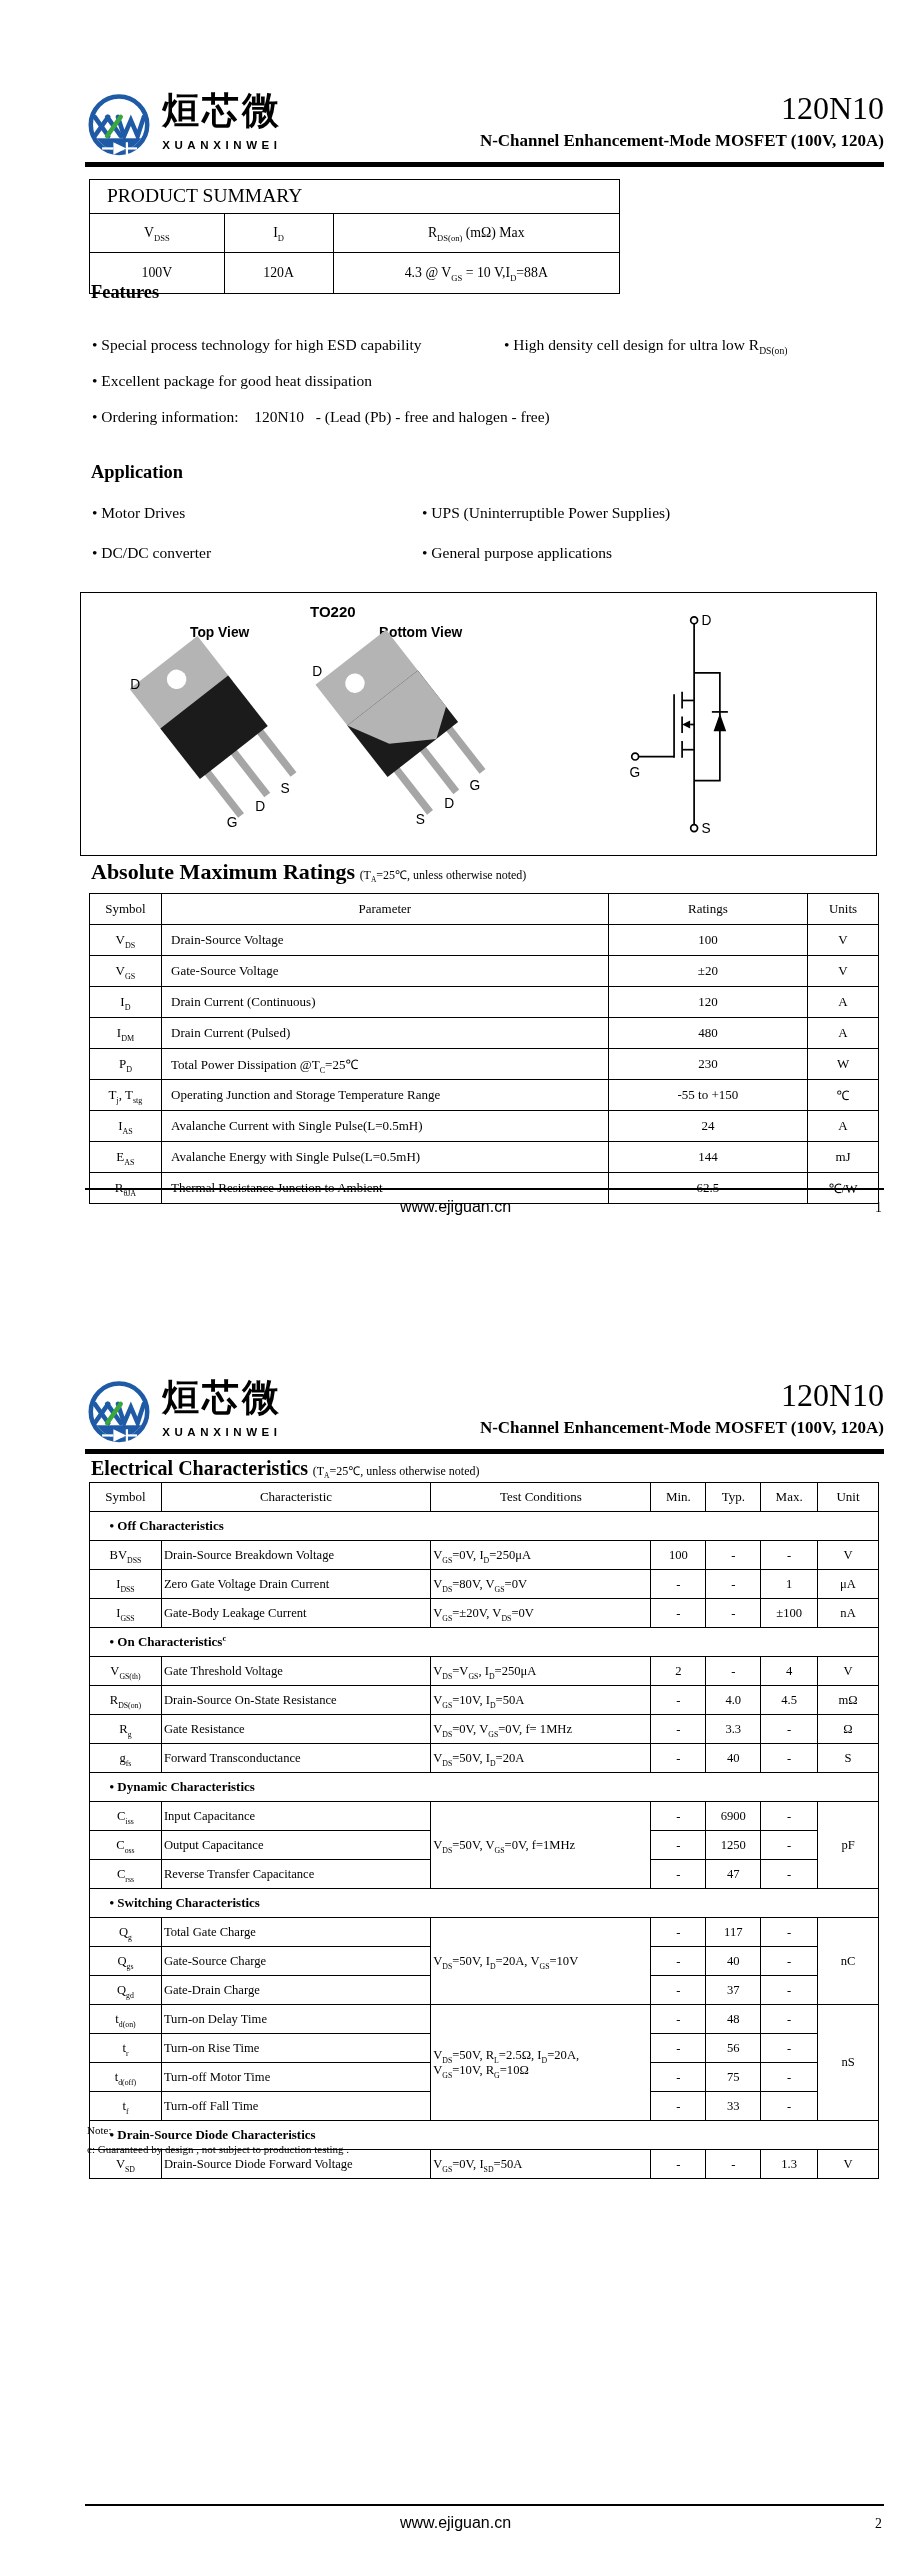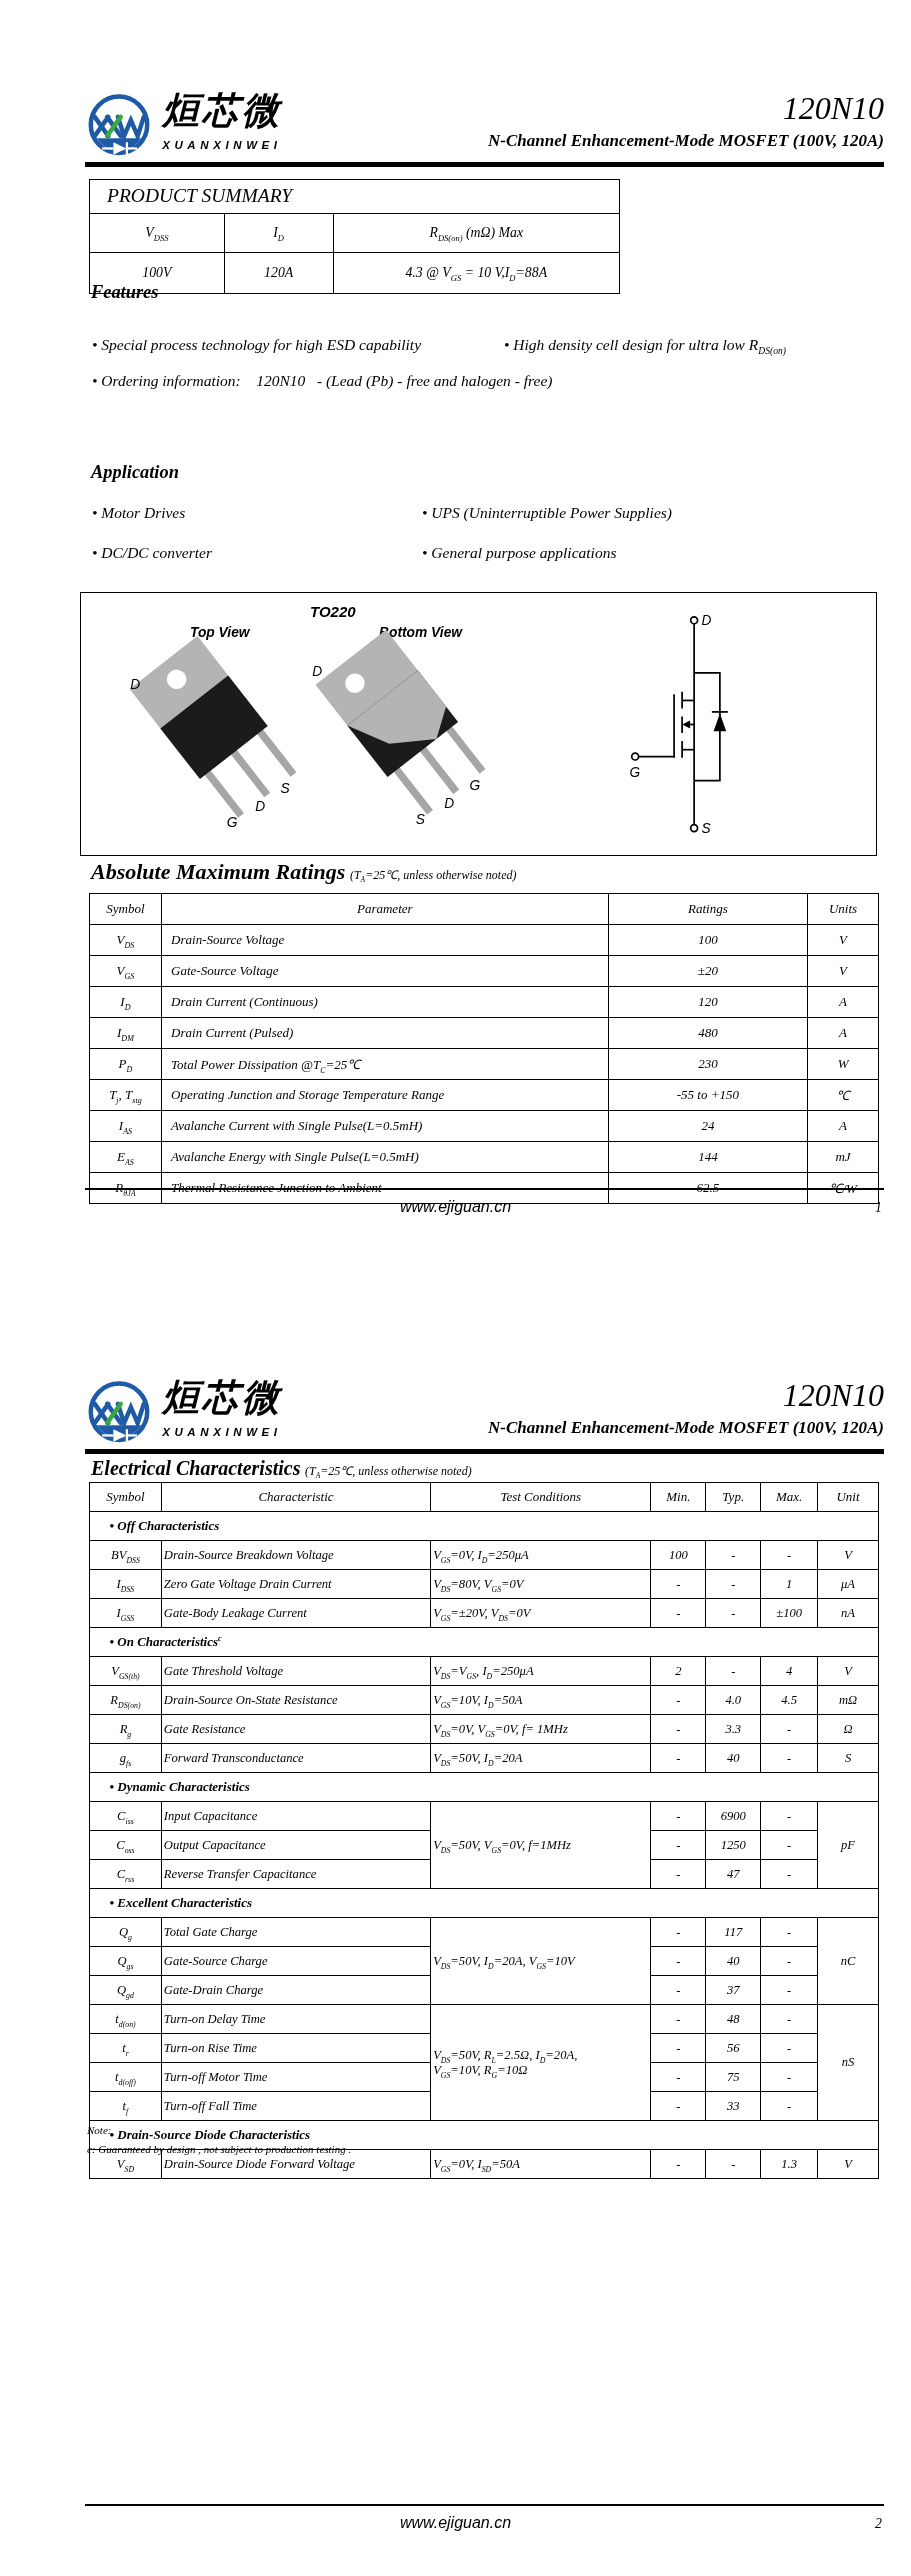--- a/index.html
+++ b/index.html
@@ -1,17 +1,17 @@
 <!DOCTYPE html>
 <html style="font-size:9.2px"><head>
 <meta charset="utf-8">
 <style>
   html,body{margin:0;padding:0;background:#fff;}
   body{width:911px;font-family:"Liberation Serif",serif;color:#000;}
-  .page{position:relative;width:911px;height:1288px;background:#fff;overflow:hidden;font-style:italic;}
+  .page{position:relative;width:911px;height:1288px;background:#fff;overflow:hidden;}
   sub{font-size:62%;line-height:0;}
   sup{font-size:62%;line-height:0;}
 
   
   .hdr{position:absolute;left:85px;width:799px;display:flex;justify-content:space-between;align-items:flex-start;}
   .logo{display:flex;gap:9.2px;align-items:flex-start;}
   .logo-text{display:flex;flex-direction:column;}
   .logo-cn{font-family:"Liberation Sans",sans-serif;font-weight:bold;font-size:37px;line-height:1.0;letter-spacing:2.9px;}
   .logo-en{font-family:"Liberation Sans",sans-serif;font-weight:600;font-size:11.5px;letter-spacing:4.6px;margin-top:10px;}
   .titles{text-align:right;}
@@ -129,20 +129,23 @@
   </tbody>
     </table>
 
   <div class="sec-h" style="top:282px;">Features</div>
   <div class="blist" style="top:336px;">
     <div class="brow">
       <div class="bitem bc1">Special process technology for high ESD capability</div>
       <div class="bitem">High density cell design for ultra low R<sub>DS(on)</sub></div>
     </div>
     <div class="brow">
+      <div class="bitem bc1">Excellent package for good heat dissipation</div>
+    </div>
+    <div class="brow">
       <div class="bitem">Ordering information:&nbsp;&nbsp;&nbsp; 120N10&nbsp;&nbsp; - (Lead (Pb) - free and halogen - free)</div>
     </div>
   </div>
 
   <div class="sec-h" style="top:462px;">Application</div>
   <div class="blist" style="top:504px;">
     <div class="brow" style="height:40px;">
       <div class="bitem bc1a">Motor Drives</div>
       <div class="bitem">UPS (Uninterruptible Power Supplies)</div>
     </div>
@@ -450,21 +453,21 @@
         </tr>
     <tr>
           <td>C<sub>rss</sub></td>
           <td class="pleft">Reverse Transfer Capacitance</td>
           <td>-</td>
           <td>47</td>
           <td>-</td>
         </tr>
 
     <tr>
-          <td colspan="7" class="sectionrow">• Excellent Characteristics</td>
+          <td colspan="7" class="sectionrow">• Switching Characteristics</td>
         </tr>
     <tr>
           <td>Q<sub>g</sub></td>
           <td class="pleft">Total Gate Charge</td>
           <td class="pleft" rowspan="3">V<sub>DS</sub>=50V, I<sub>D</sub>=20A, V<sub>GS</sub>=10V</td>
           <td>-</td>
           <td>117</td>
           <td>-</td>
           <td rowspan="3">nC</td>
         </tr>

